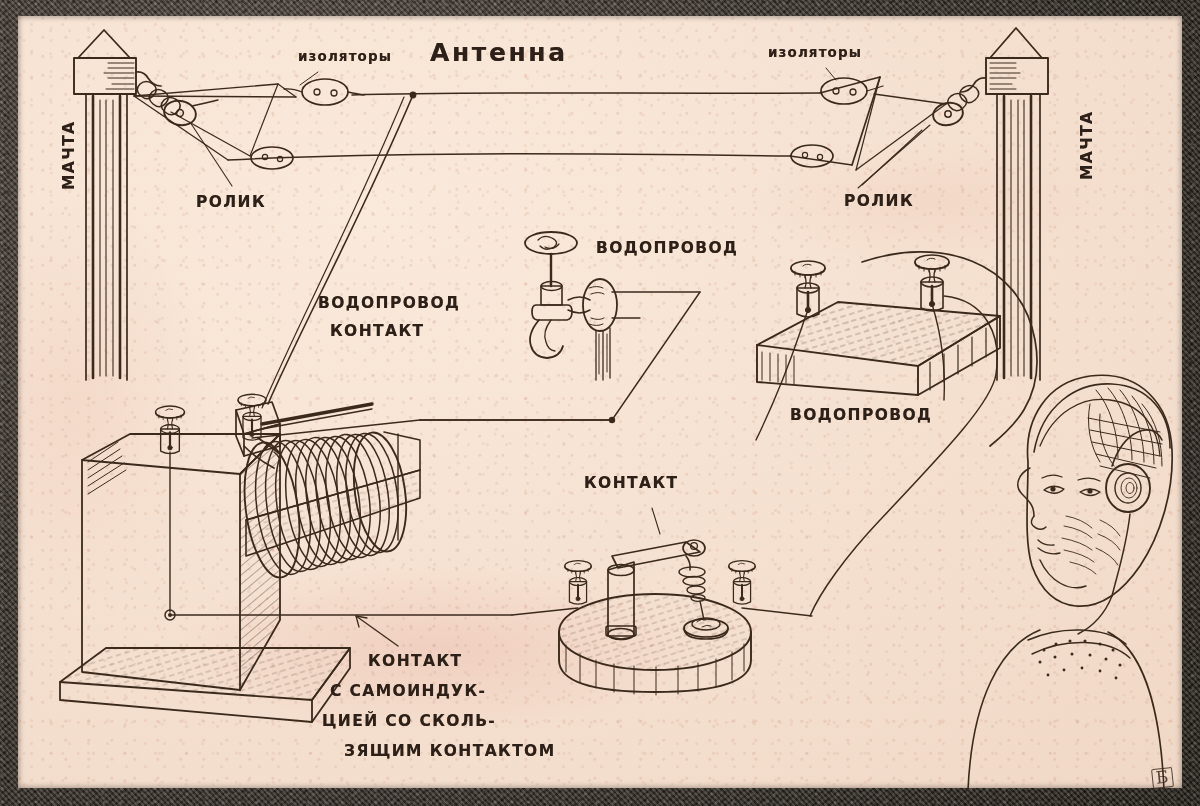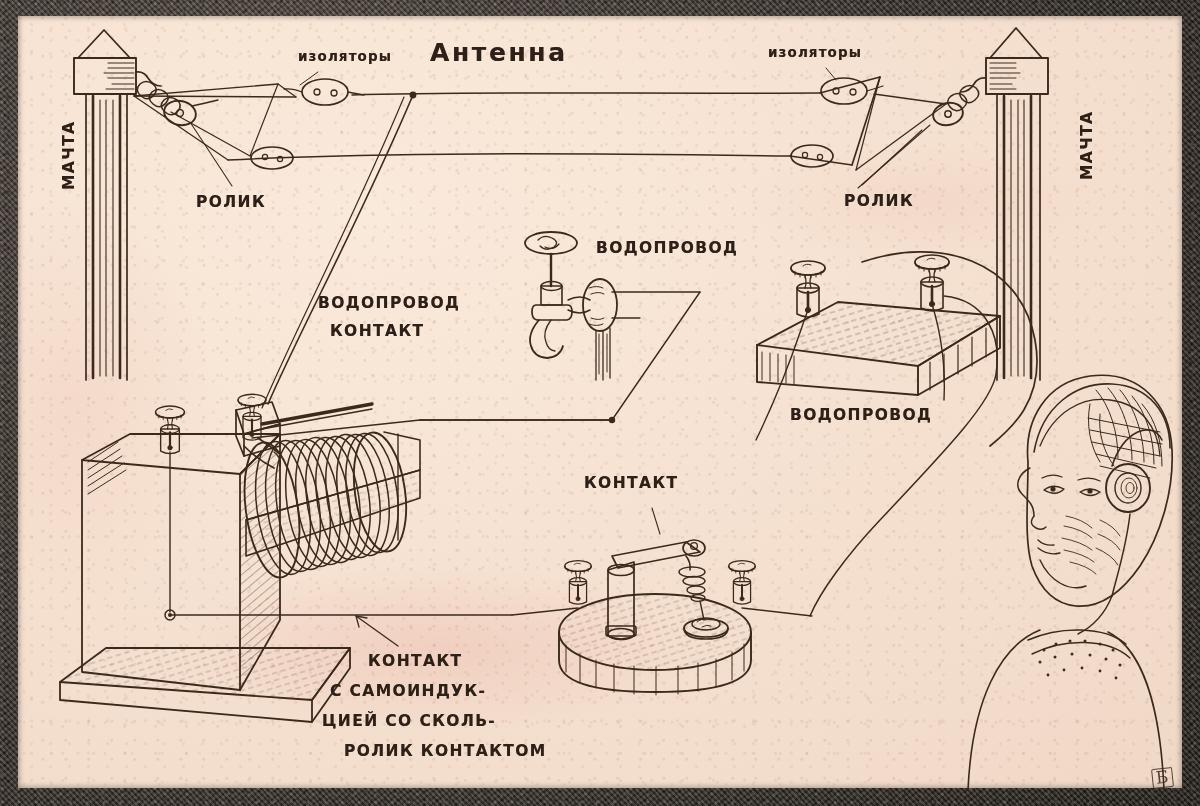--- a/index.html
+++ b/index.html
@@ -553,17 +553,17 @@
 
   <div class="lbl md" style="left:596px;top:239px;">ВОДОПРОВОД</div>
 
   <div class="lbl md" style="left:790px;top:406px;">ВОДОПРОВОД</div>
 
   <div class="lbl md" style="left:584px;top:474px;">КОНТАКТ</div>
 
   <div class="lbl md" style="left:368px;top:652px;">КОНТАКТ</div>
   <div class="lbl md" style="left:330px;top:682px;">С САМОИНДУК-</div>
   <div class="lbl md" style="left:322px;top:712px;text-align:right;">ЦИЕЙ СО СКОЛЬ-</div>
-  <div class="lbl md" style="left:344px;top:742px;">РОЛИК КОНТАКТОМ</div>
+  <div class="lbl md" style="left:344px;top:742px;">ЗЯЩИМ КОНТАКТОМ</div>
 
   <div id="sig">Б</div>
 
 </div>
 
 </body></html>

